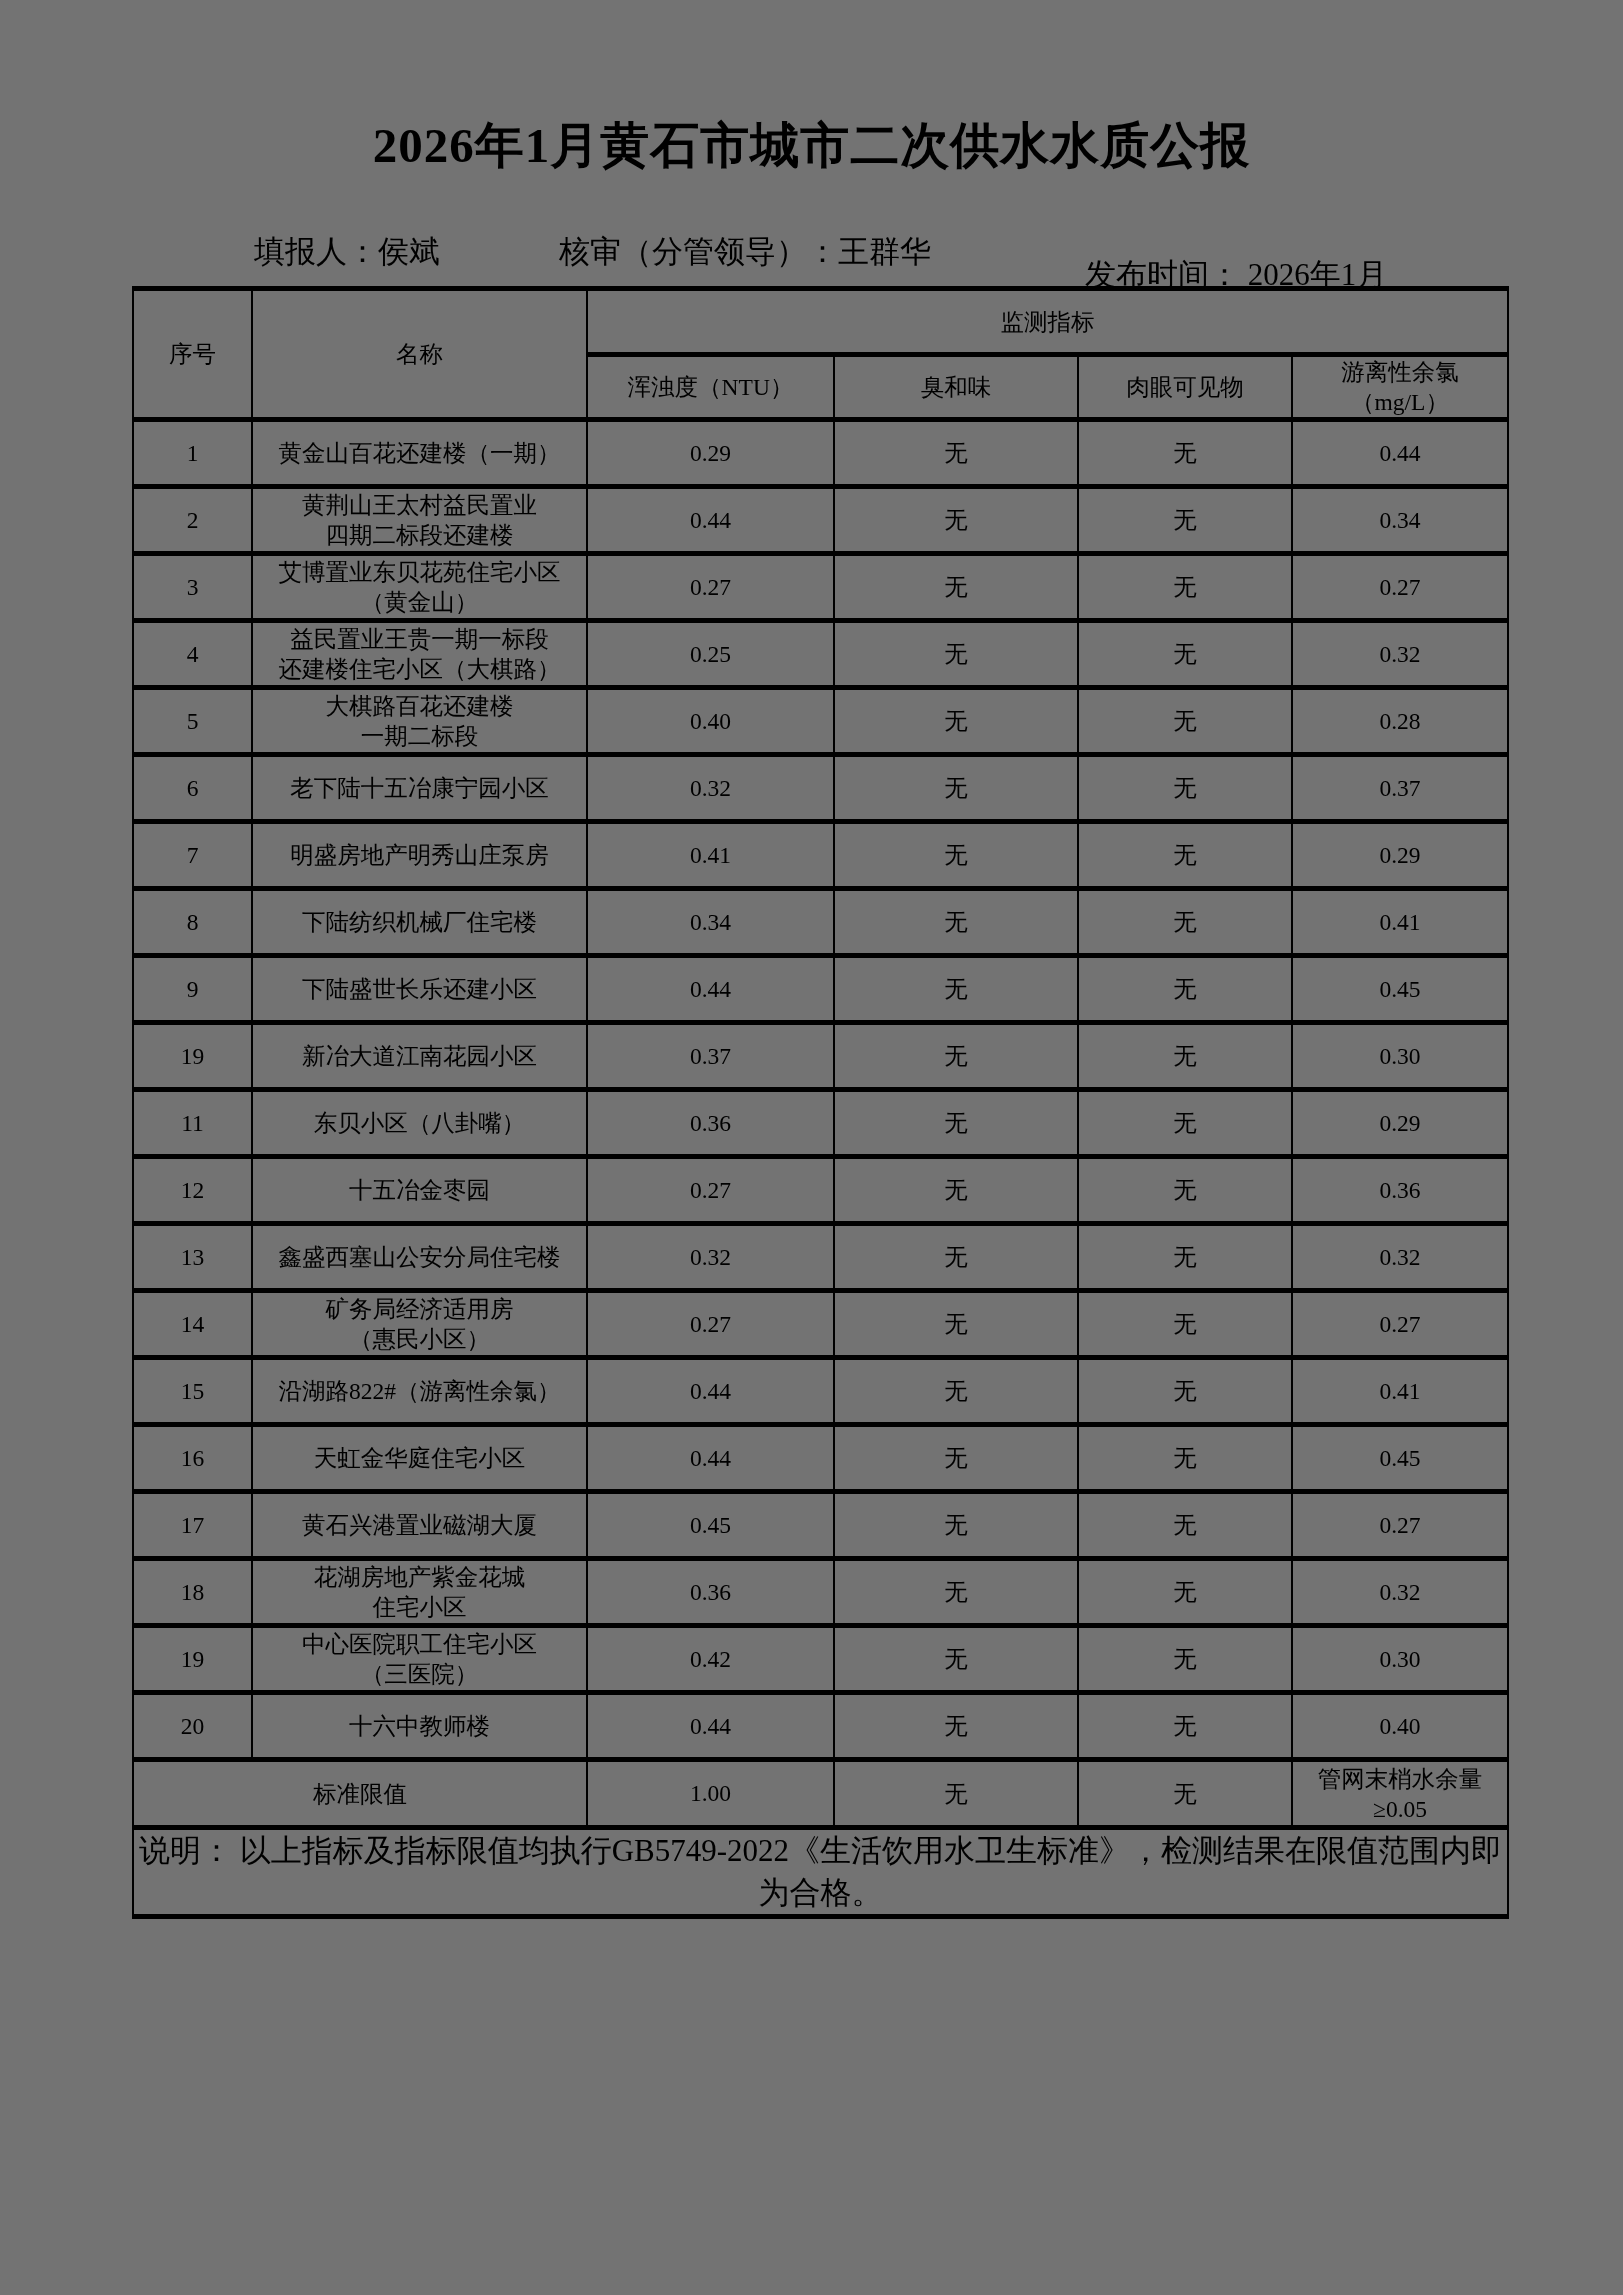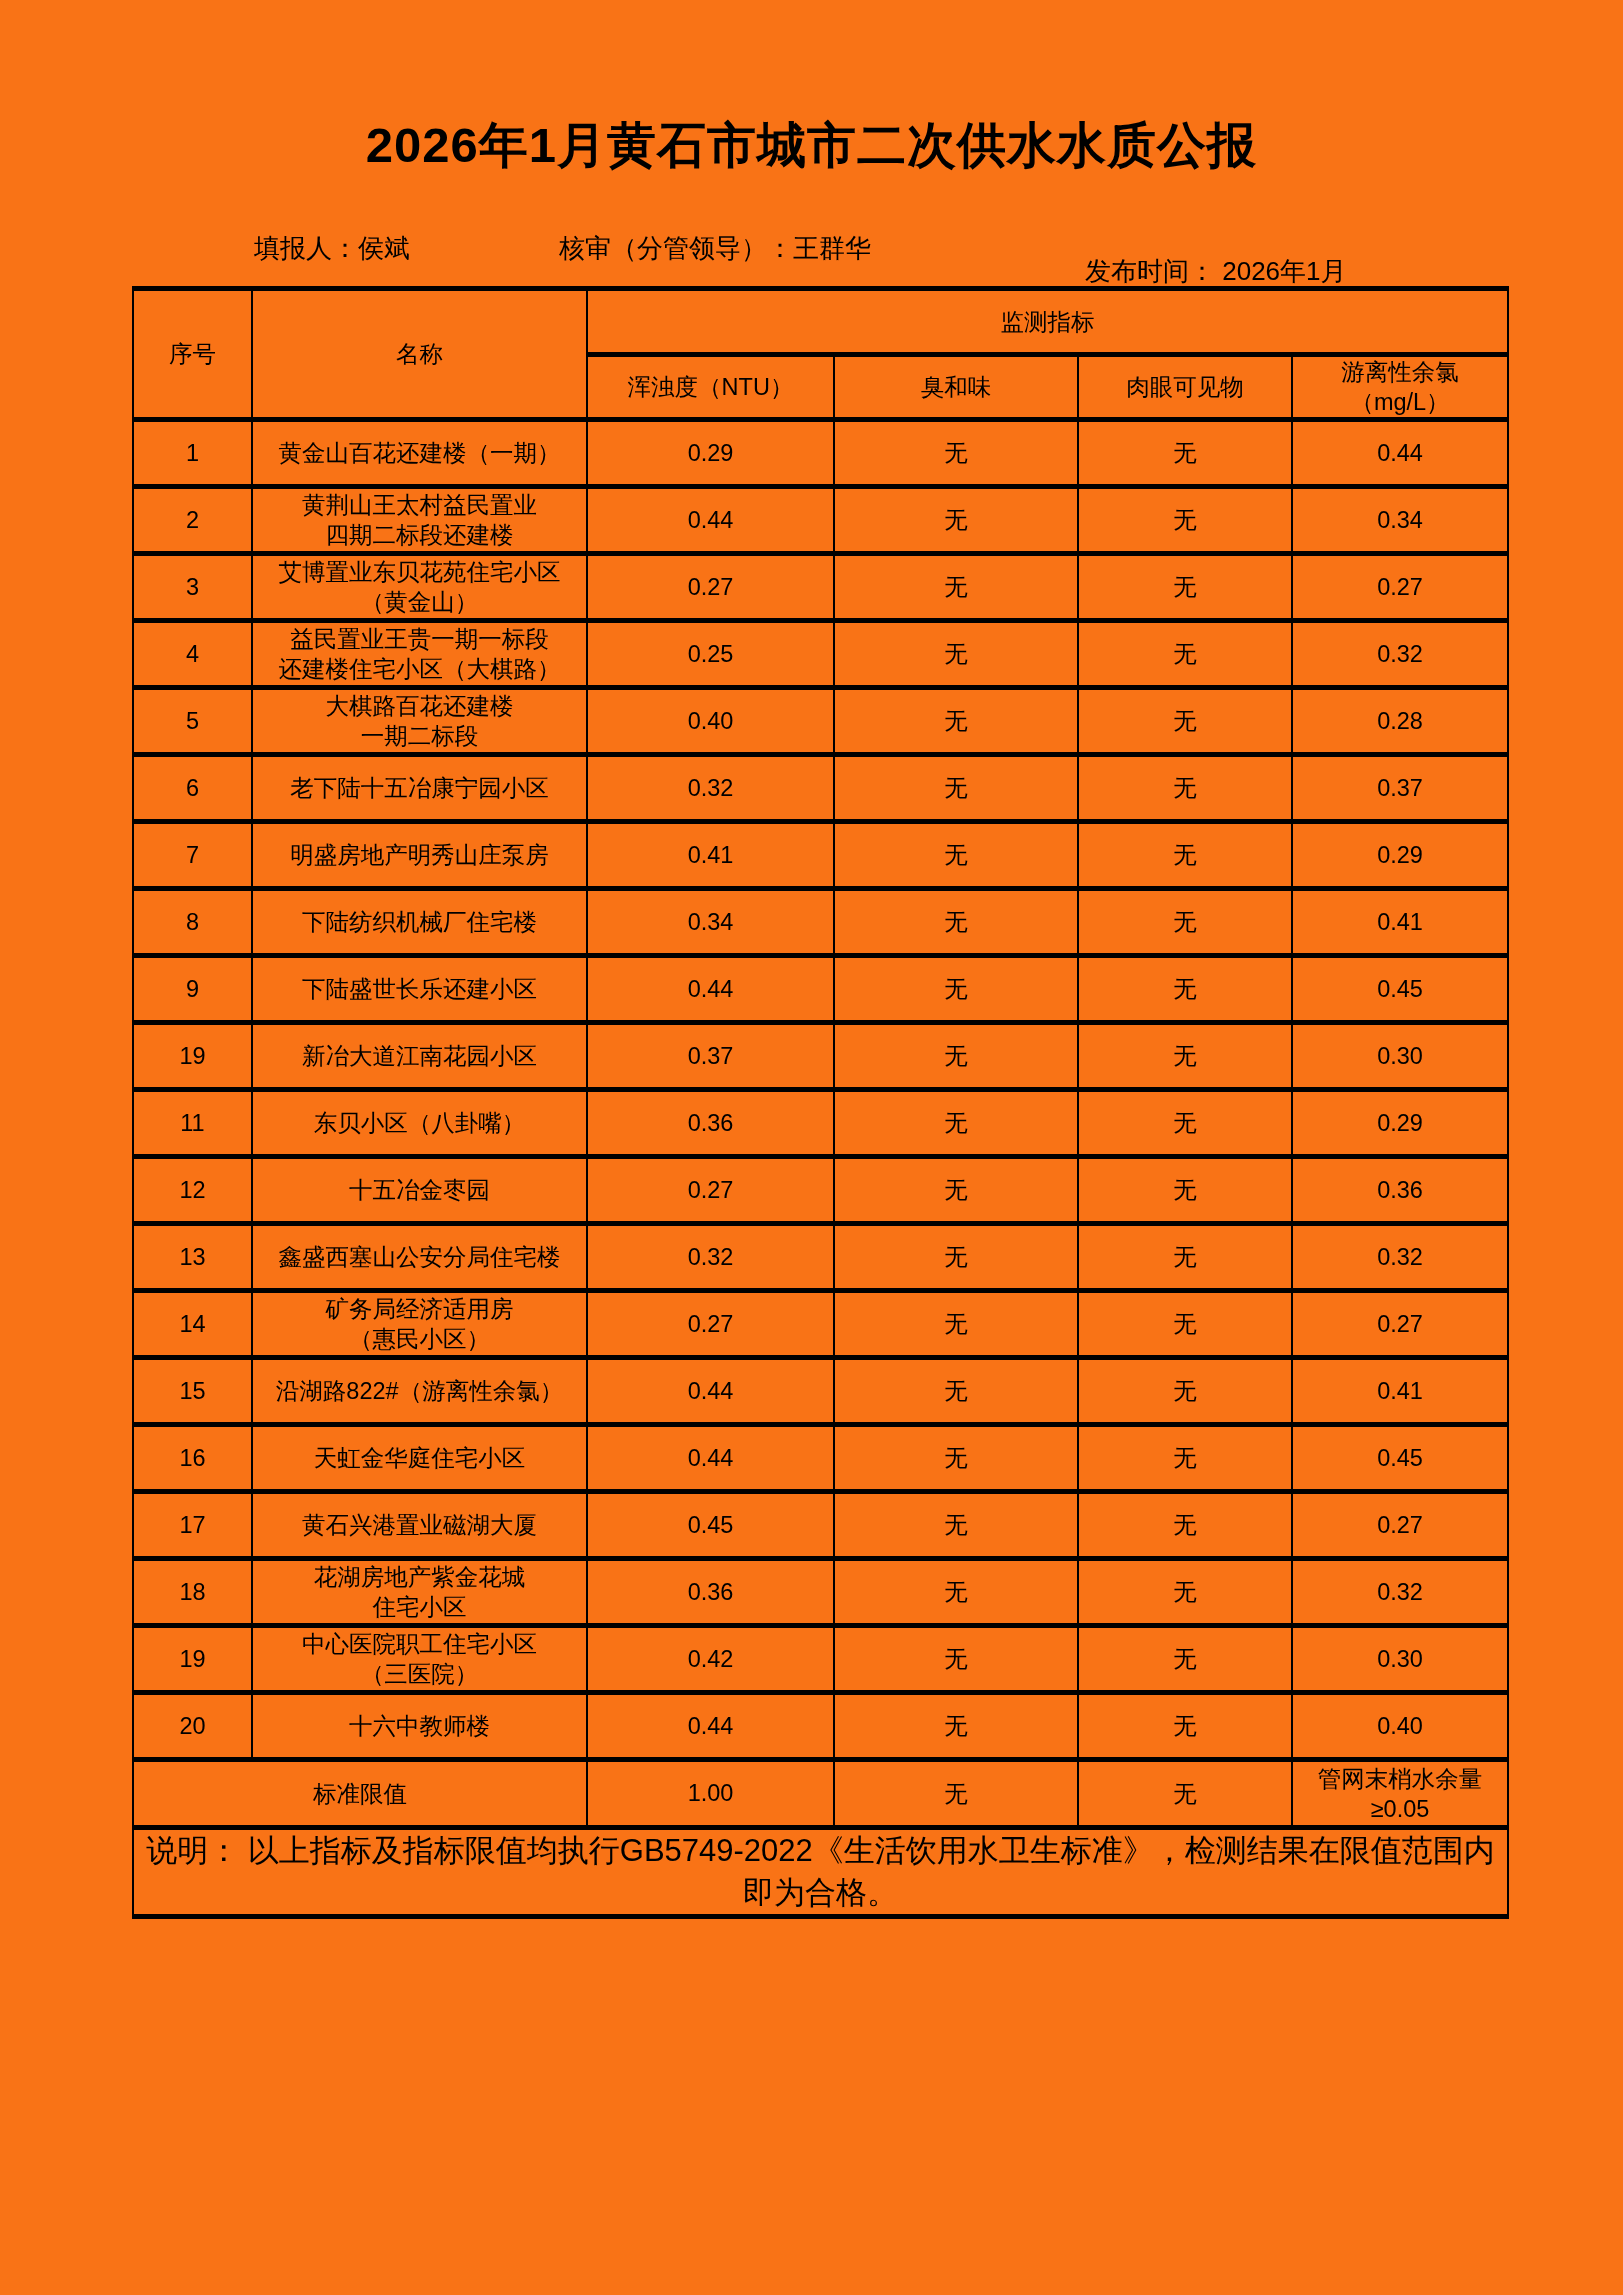--- a/index.html
+++ b/index.html
@@ -1,43 +1,43 @@
 <!DOCTYPE html>
 <html lang="zh" style="font-size:8.2px"><head>
 <meta charset="utf-8">
 <style>
   * { box-sizing: border-box; }
   html, body { margin: 0; padding: 0; background: #ffffff; }
   .page {
     position: relative;
     width: 1623px;
     height: 2295px;
-    background: #f97316;
+    background: #737373;
     color: #000000;
-    font-family: Liberation Sans, sans-serif;
+    font-family: Liberation Serif, serif;
     overflow: hidden;
   }
   .title {
     position: absolute;
     top: 113px;
     left: 0;
     width: 100%;
     text-align: center;
     font-size: 49px;
     font-weight: 700;
     letter-spacing: 1px;
     white-space: nowrap;
   }
   .meta {
     position: absolute;
     top: 231px;
     left: 0;
     width: 100%;
     height: 36px;
-    font-size: 26px;
+    font-size: 31px;
   }
   .meta .m1 { position: absolute; left: 254px; top: 0; }
   .meta .m2 { position: absolute; left: 559px; top: 0; }
   .meta .m3 { position: absolute; left: 1085px; top: 0; margin-top: 23px; }
   table.tbl {
     position: absolute;
     top: 286px;
     left: 132px;
     width: 1376px;
     border-collapse: collapse;

